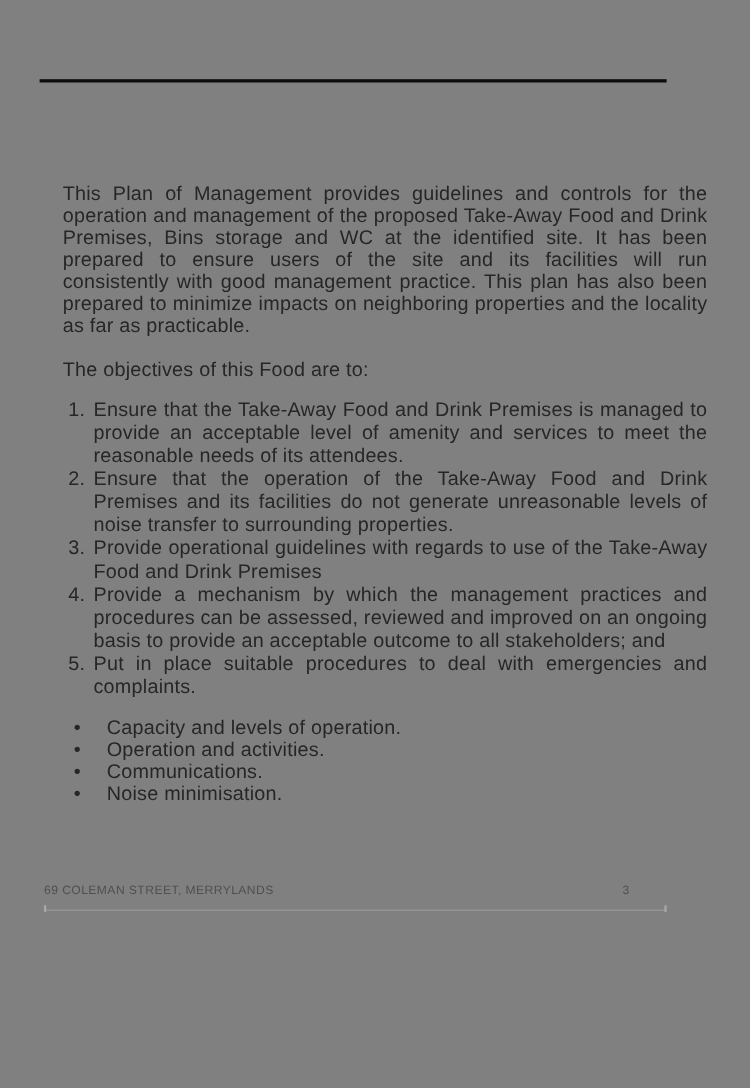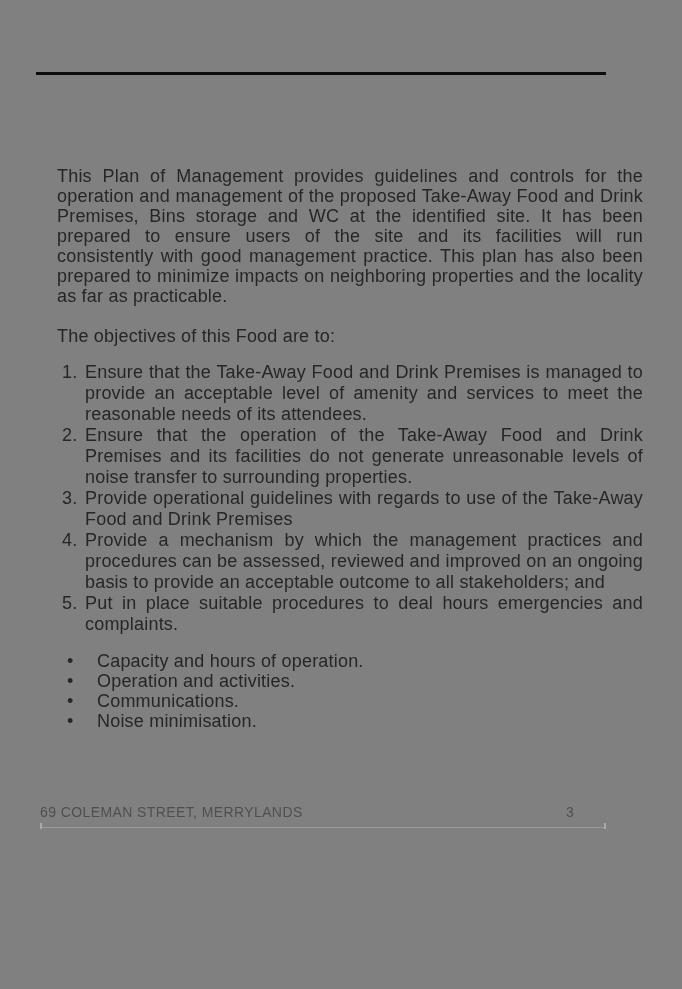--- a/index.html
+++ b/index.html
@@ -60,21 +60,21 @@
     flex: 0 0 40px;
     padding-left: 10px;
   }
   .bullet-item .item-text { flex: 1; }
   .footer {
     position: absolute;
     left: 0;
     top: 804px;
     width: 682px;
     height: 16px;
-    font-size: 14px;
+    font-size: 11px;
     letter-spacing: 0.4px;
     color: #4f4f4f;
   }
   .footer .footer-left {
     position: absolute;
     left: 40px;
     top: 0;
   }
   .footer .footer-page {
     position: absolute;
@@ -125,29 +125,29 @@
       <div class="num-item">
         <span class="marker">3.</span>
         <div class="item-text">Provide operational guidelines with regards to use of the Take-Away Food and Drink Premises</div>
       </div>
       <div class="num-item">
         <span class="marker">4.</span>
         <div class="item-text">Provide a mechanism by which the management practices and procedures can be assessed, reviewed and improved on an ongoing basis to provide an acceptable outcome to all stakeholders; and</div>
       </div>
       <div class="num-item">
         <span class="marker">5.</span>
-        <div class="item-text">Put in place suitable procedures to deal hours emergencies and complaints.</div>
+        <div class="item-text">Put in place suitable procedures to deal with emergencies and complaints.</div>
       </div>
     </div>
 
 
     <div class="bullet-list">
       <div class="bullet-item">
         <span class="bullet-marker">•</span>
-        <div class="item-text">Capacity and hours of operation.</div>
+        <div class="item-text">Capacity and levels of operation.</div>
       </div>
       <div class="bullet-item">
         <span class="bullet-marker">•</span>
         <div class="item-text">Operation and activities.</div>
       </div>
       <div class="bullet-item">
         <span class="bullet-marker">•</span>
         <div class="item-text">Communications.</div>
       </div>
       <div class="bullet-item">

